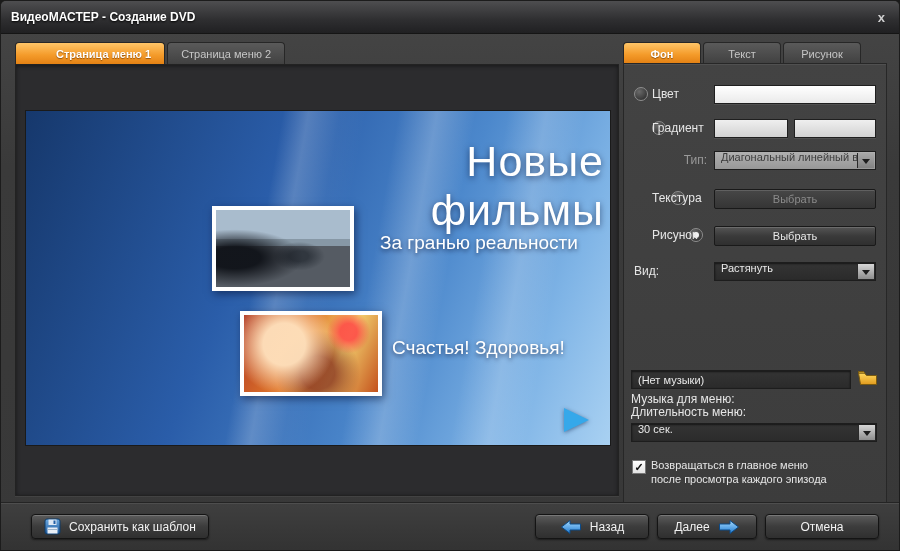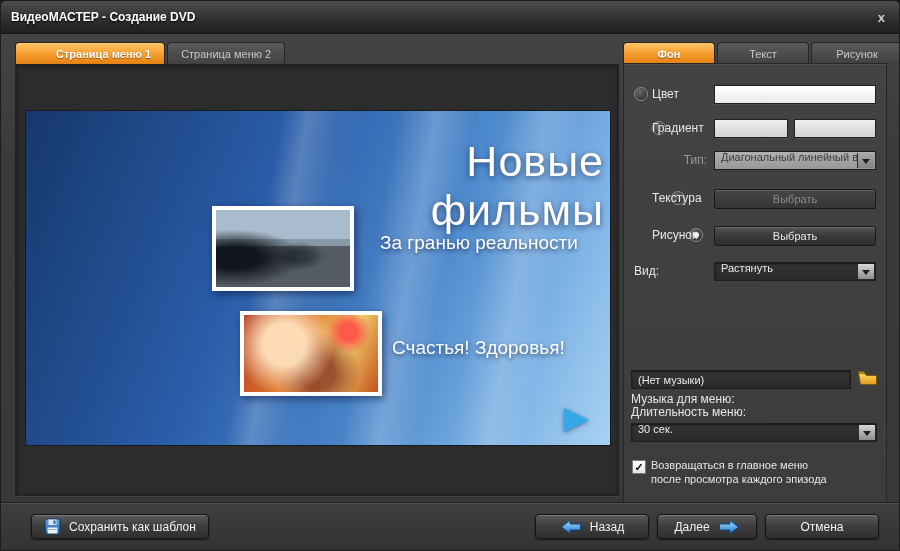--- a/index.html
+++ b/index.html
@@ -39,21 +39,21 @@
       radial-gradient(circle at 30% 38%, rgba(255,226,190,.95) 0 20%, rgba(255,226,190,0) 48%),
       radial-gradient(circle at 55% 75%, rgba(120,30,20,.7) 0 18%, rgba(120,30,20,0) 45%),
       linear-gradient(115deg, #b03a24 0%, #e0762a 40%, #f2cf6e 68%, #c4521c 100%);}
   .caption{position:absolute;color:#ffffff;font-size:19px;text-shadow:0 2px 4px rgba(0,10,40,.6);white-space:nowrap;}
   .cap1{left:354px;top:121px;}
   .cap2{left:366px;top:226px;}
   .play{position:absolute;left:538px;top:297px;width:0;height:0;border-top:12px solid transparent;border-bottom:12px solid transparent;border-left:25px solid #35a8ea;filter:drop-shadow(0 1px 2px rgba(0,20,60,.5));cursor:pointer;}
 
   
   .tabs-right{position:absolute;left:622px;top:41px;display:flex;}
-  .tabs-right .tab{width:92px;box-sizing:border-box;justify-content:center;padding:0;}
+  .tabs-right .tab{width:78px;box-sizing:border-box;justify-content:center;padding:0;}
   .settings-panel{position:absolute;left:622px;top:62px;width:264px;height:508px;box-sizing:border-box;background:linear-gradient(#434343,#3b3b3b);border:1px solid #272727;box-shadow:inset 0 1px 0 rgba(255,255,255,.07);}
   .row-abs{position:absolute;}
   .lbl{color:#e6e6e6;font-size:12px;}
   .lbl.dim{color:#9a9a9a;}
   .radio{width:12px;height:12px;border-radius:50%;background:radial-gradient(circle at 35% 30%, #6a6a6a, #242424);border:1px solid #8e8e8e;box-sizing:content-box;position:relative;cursor:pointer;display:inline-block;}
   .radio.checked::after{content:'';position:absolute;left:3px;top:3px;width:6px;height:6px;border-radius:50%;background:#f2f2f2;}
   .swatch{position:absolute;height:17px;border:1px solid #1f1f1f;box-shadow:0 1px 0 rgba(255,255,255,.08);cursor:pointer;}
   .swatch.white{background:linear-gradient(#ffffff,#eaeaea);}
   .swatch.gray{background:linear-gradient(#efefef,#d2d2d2);}
   .dropdown{position:absolute;height:19px;box-sizing:border-box;border:1px solid #1d1d1d;font-size:11px;display:flex;align-items:center;padding:0 20px 8px 6px;white-space:nowrap;overflow:hidden;cursor:pointer;}

